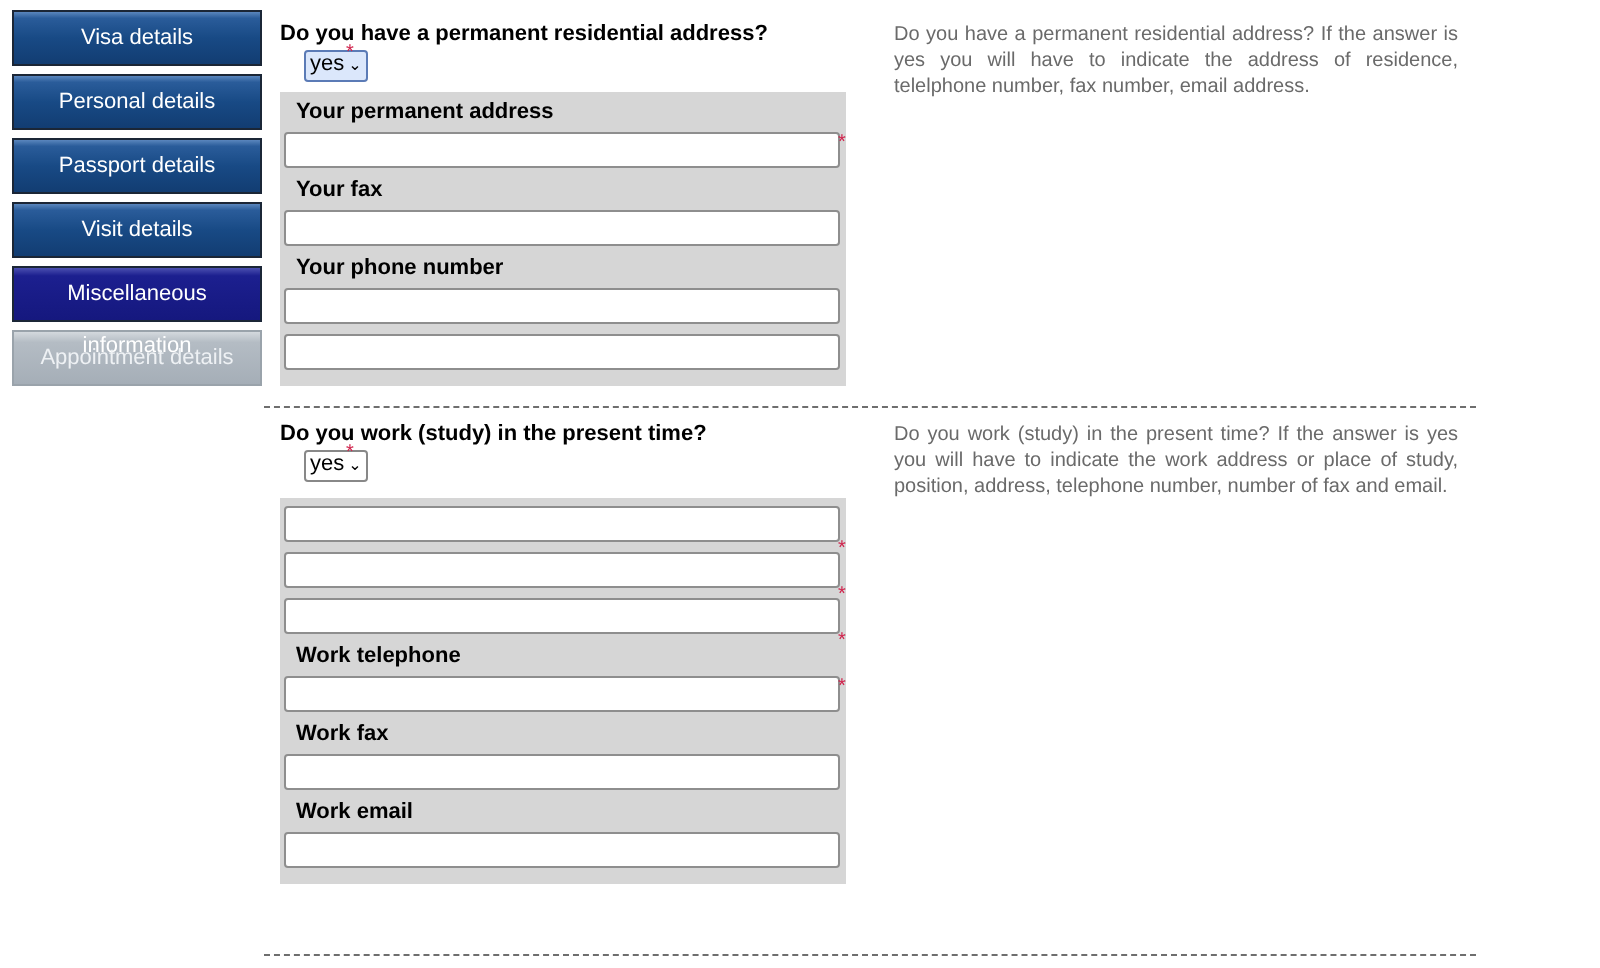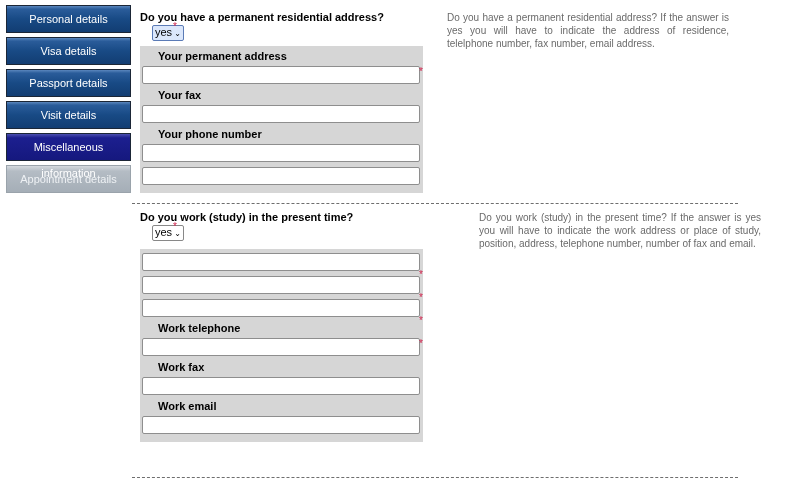--- a/index.html
+++ b/index.html
@@ -21,36 +21,36 @@
   .q-col { position:absolute; left:8px; width:290px; }
   .question { font-weight:bold; font-size:11px; margin-top:11px; }
   .select-wrap { position:relative; margin-top:2px; height:17px;padding-left:12px; }
   .yes-select { display:inline-block; font-size:11px; padding:0 2px; height:14px; line-height:13px;
                 border:1px solid #888; border-radius:2px; background:#fff; }
   .yes-select.focused { background:#dbe7fb; border-color:#5b7bb6; }
   .yes-select .chev { font-size:8px; margin-left:2px; }
   .req { color:#d0234c; font-size:10px; position:absolute; line-height:8px; }
 
   .panel { position:absolute; left:8px; width:283px; background:#d6d6d6; padding:4px 0 3px 0; }
-  .field-label { font-weight:bold; font-size:11px; padding-left:18px; height:13px; line-height:13px; margin-bottom:3px; }
+  .field-label { font-weight:bold; font-size:11px; padding-left:8px; height:13px; line-height:13px; margin-bottom:3px; }
   .field-input { display:block; margin-left:2px; width:272px; height:14px; box-sizing:content-box;
                  border:1px solid #8e8e8e; border-radius:2px; background:#fff; margin-bottom:5px; }
   .field-row { position:relative; }
   .field-row .req { left:279px; top:18px; }
 
   .help { position:absolute; left:315px; width:282px; color:#6a6a6a; font-size:10px;
           line-height:13px; text-align:justify; }
   .separator { position:absolute; left:0; width:606px; border-top:1px dashed #6e6e6e; height:0; }
 </style>
 </head>
 <body>
 
 <div class="sidebar">
+  <div class="nav-btn">Visa details</div>
   <div class="nav-btn">Personal details</div>
-  <div class="nav-btn">Visa details</div>
   <div class="nav-btn">Passport details</div>
   <div class="nav-btn">Visit details</div>
   <div class="nav-btn active">Miscellaneous information</div>
   <div class="nav-btn disabled">Appointment details</div>
 </div>
 
 <div class="main">
 
   <div class="section">
     <div class="q-col" style="top:0;">
@@ -115,17 +115,17 @@
       <div class="field-row">
         <div class="field-label">Work fax</div>
         <input class="field-input" type="text" value="" style="">
       </div>
       <div class="field-row">
         <div class="field-label">Work email</div>
         <input class="field-input" type="text" value="" style="">
       </div>
     </div>
 
-    <div class="help" style="top:211px;margin-left:32px;">Do you work (study) in the present time? If the answer is yes you will have to indicate the work address or place of study, position, address, telephone number, number of fax and email.</div>
+    <div class="help" style="top:211px;">Do you work (study) in the present time? If the answer is yes you will have to indicate the work address or place of study, position, address, telephone number, number of fax and email.</div>
   </div>
 
   <div class="separator" style="top:477px;"></div>
 </div>
 
 </body></html>

